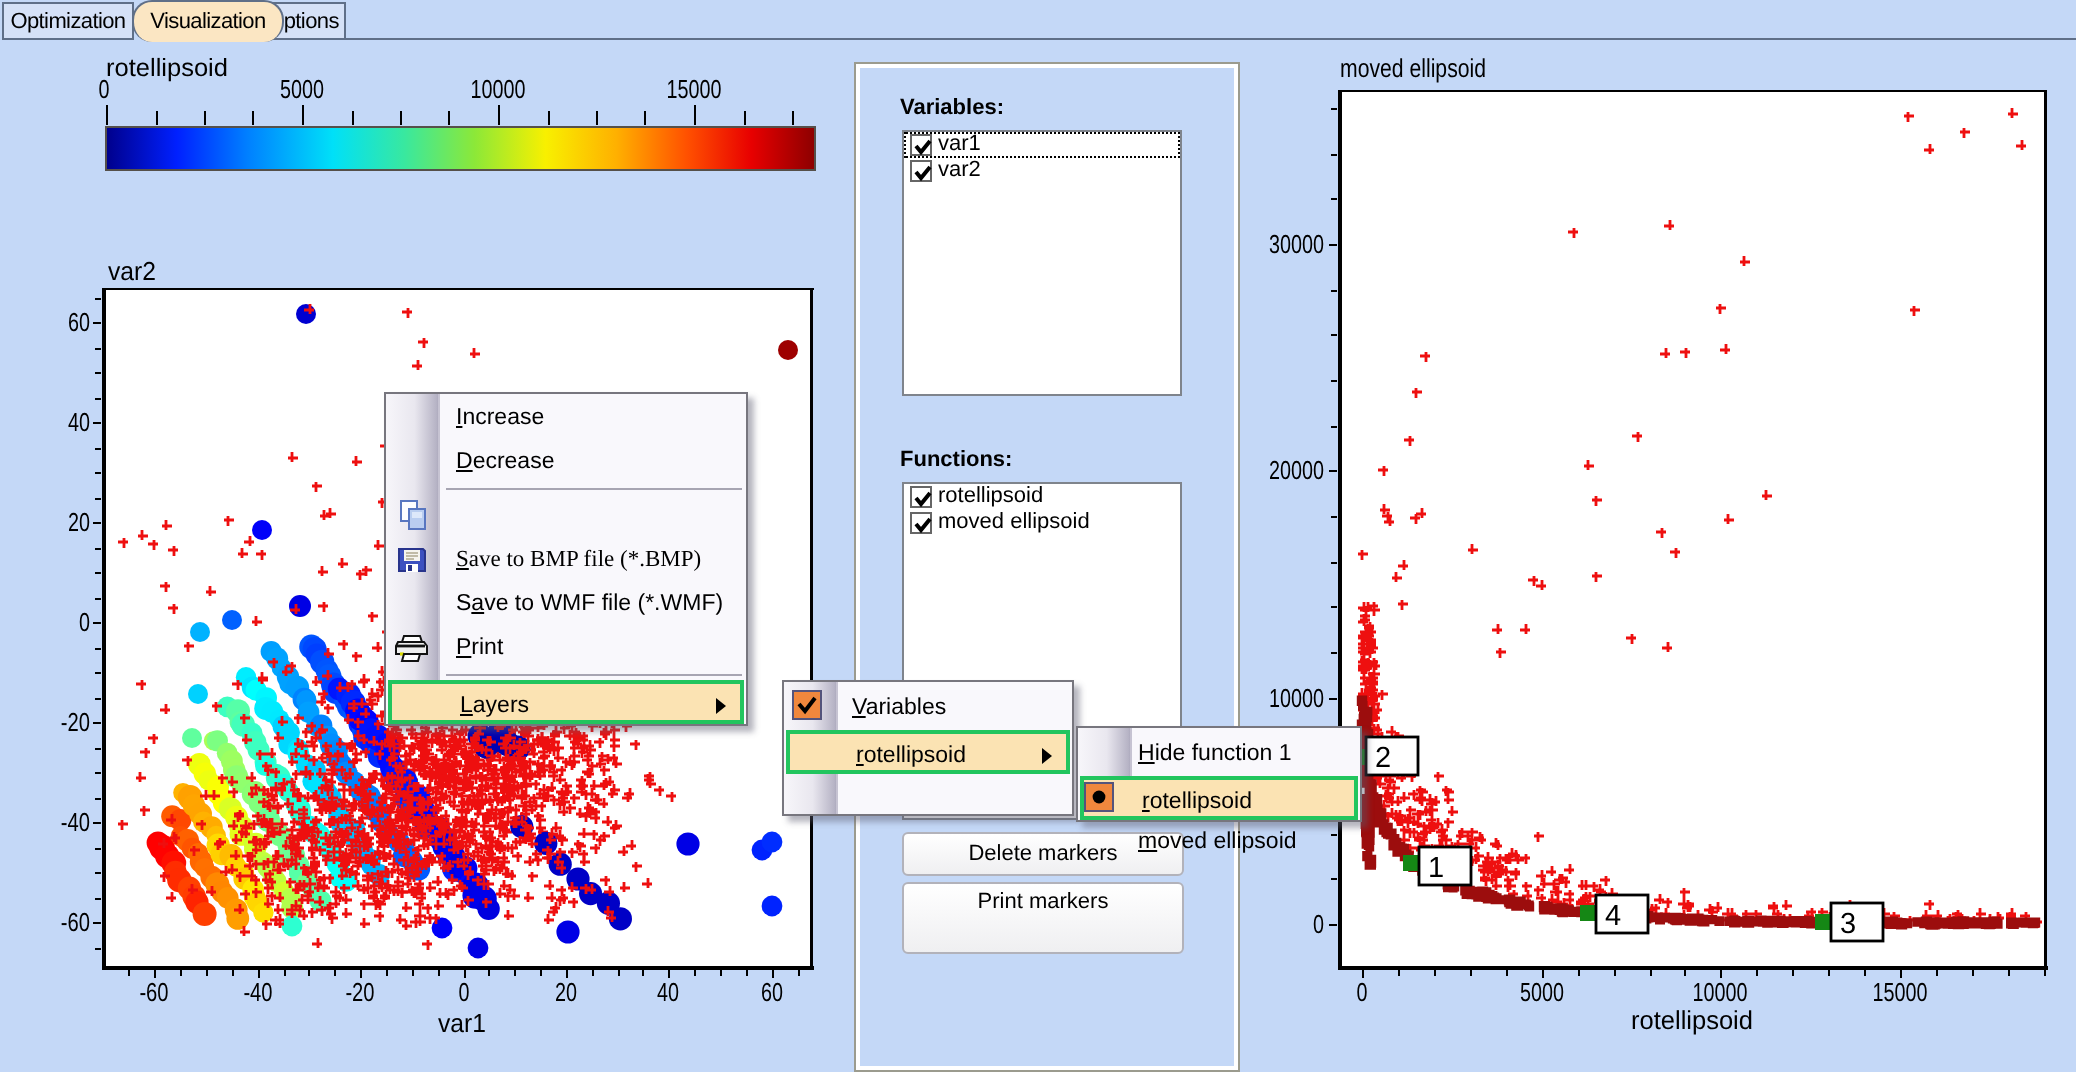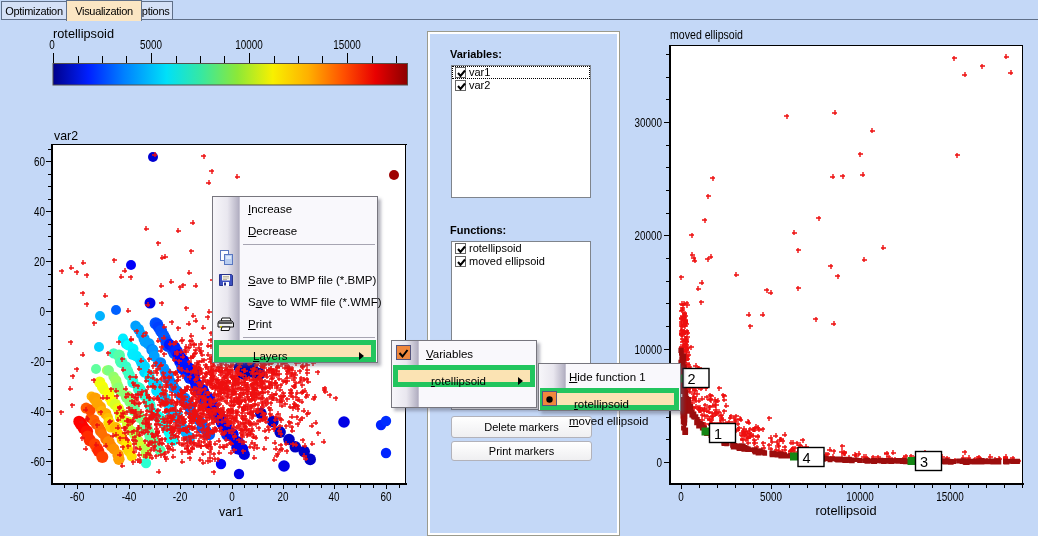--- a/index.html
+++ b/index.html
@@ -12,21 +12,21 @@
 .li { height:13px; line-height:13px; position:relative; padding-left:17px; white-space:nowrap; }
 .cb { position:absolute; left:3px; top:1px; width:11px; height:11px; border:1px solid #666; background:#fff; }
 .cb svg { position:absolute; left:0; top:0; }
 .focus { outline:1px dotted #000; outline-offset:-1px; }
 .btn { position:absolute; left:24px; width:141px; background:linear-gradient(#ffffff,#efeff1); border:1px solid #b2b2ba; border-radius:3px; font-size:11px; text-align:center; color:#000; }
 .menu { position:absolute; background:#f9f8fc; border:1px solid #77767e; box-shadow:3px 3px 3px rgba(90,90,110,0.45); z-index:10; }
 .gutter { position:absolute; left:0; top:0; bottom:0; width:27px; background:linear-gradient(to right,#f7f6fa 0%,#e9e7ef 55%,#b6b3c5 97%,#aeabbe 100%); border-right:1px solid #c6c3d2; }
 .mi { position:absolute; left:0; right:0; height:22px; font-size:11.5px; line-height:22px; color:#000; white-space:nowrap; }
 .mtxt { position:absolute; }
 .sep { position:absolute; left:30px; right:2px; height:1px; background:#a7a5b2; }
-.hl { background:#fbe3b3; border:5px solid #22c55e; }
+.hl { background:#fbe3b3; border:2px solid #22c55e; }
 .arrow { position:absolute; right:7px; top:7px; width:0; height:0; border-left:5px solid #000; border-top:4px solid transparent; border-bottom:4px solid transparent; }
 .ibox { position:absolute; left:4px; top:3px; width:15px; height:15px; background:#f0873d; border:1px solid #54547c; }
 u { text-decoration:underline; }
 </style></head>
 <body>
 <svg width="1038" height="536" style="position:absolute;left:0;top:0">
     <defs>
       <linearGradient id="jet" x1="0" y1="0" x2="1" y2="0">
         <stop offset="0" stop-color="#00008b"></stop>
         <stop offset="0.1" stop-color="#0020ff"></stop>
@@ -372,21 +372,21 @@
     <rect x="709.5" y="423.5" width="26" height="19" fill="#fff" stroke="#000" stroke-width="1.4"></rect>
     <text x="714.0" y="438.5" font-size="14.5" fill="#000">1</text>
     <rect x="790" y="452.5" width="8" height="8" fill="#158715"></rect>
     <rect x="798" y="447.5" width="26" height="19" fill="#fff" stroke="#000" stroke-width="1.4"></rect>
     <text x="802.5" y="462.5" font-size="14.5" fill="#000">4</text>
     <rect x="907.5" y="457" width="8" height="8" fill="#158715"></rect>
     <rect x="915.5" y="451.5" width="26" height="19" fill="#fff" stroke="#000" stroke-width="1.4"></rect>
     <text x="920.0" y="466.5" font-size="14.5" fill="#000">3</text>
   </svg>
 <div class="tab" style="left:1px; width:66px;">Optimization</div>
-<div class="tabact" style="left:66px; width:76px;">Visualization</div>
+<div class="tabact" style="left:66px; width:76px;border-radius:10px;">Visualization</div>
 <div class="tab" style="left:130px; width:43px;">Options</div>
 <div class="tabline"></div>
 
 <div class="panel"></div>
 <div class="lbl" style="left:450px; top:48px;">Variables:</div>
 <div class="listbox" style="left:451px; top:65px; height:133px;">
   <div class="li focus"><span class="cb">
         <svg width="11" height="11">
           <path d="M2 5l2.5 3L9 2.5" stroke="#000" stroke-width="2" fill="none"></path>
         </svg>
@@ -404,33 +404,33 @@
           <path d="M2 5l2.5 3L9 2.5" stroke="#000" stroke-width="2" fill="none"></path>
         </svg>
       </span>rotellipsoid</div>
   <div class="li"><span class="cb">
         <svg width="11" height="11">
           <path d="M2 5l2.5 3L9 2.5" stroke="#000" stroke-width="2" fill="none"></path>
         </svg>
       </span>moved ellipsoid</div>
 </div>
 <div class="btn" style="left:451px; top:416px; height:22px; line-height:20px;">Delete markers</div>
-<div class="btn" style="left:451px; top:441px; height:20px; line-height:18px;">Print markers</div>
-
-<div class="menu" style="left:192px; top:196px; width:166px; height:167px;margin-left:20px;">
+<div class="btn" style="left:451px; top:441px; height:36px; line-height:18px;">Print markers</div>
+
+<div class="menu" style="left:192px; top:196px; width:182px; height:167px;">
   <div class="gutter"></div>
   <div class="mi" style="top:1px;">
       <span class="mtxt" style="left:35px;"><u>I</u>ncrease</span>
     </div>
   <div class="mi" style="top:23px;">
       <span class="mtxt" style="left:35px;"><u>D</u>ecrease</span>
     </div>
   <div class="sep" style="top:47px;"></div>
   <div class="mi" style="top:72px;">
-      <span class="mtxt" style="left:35px;"><u>S</u>ave to BMP file (*.BMP)</span>
+      <span class="mtxt" style="left:35px;font-family:Liberation Serif, serif;"><u>S</u>ave to BMP file (*.BMP)</span>
     </div>
   <div class="mi" style="top:94px;">
       <span class="mtxt" style="left:35px;">S<u>a</u>ve to WMF file (*.WMF)</span>
     </div>
   <div class="mi" style="top:116px;">
       <span class="mtxt" style="left:35px;"><u>P</u>rint</span>
     </div>
   <div class="sep" style="top:140px;"></div>
   <div class="mi hl" style="top:143px; left:1px; right:1px;">
       <span class="mtxt" style="left:34px;"><u>L</u>ayers</span>

